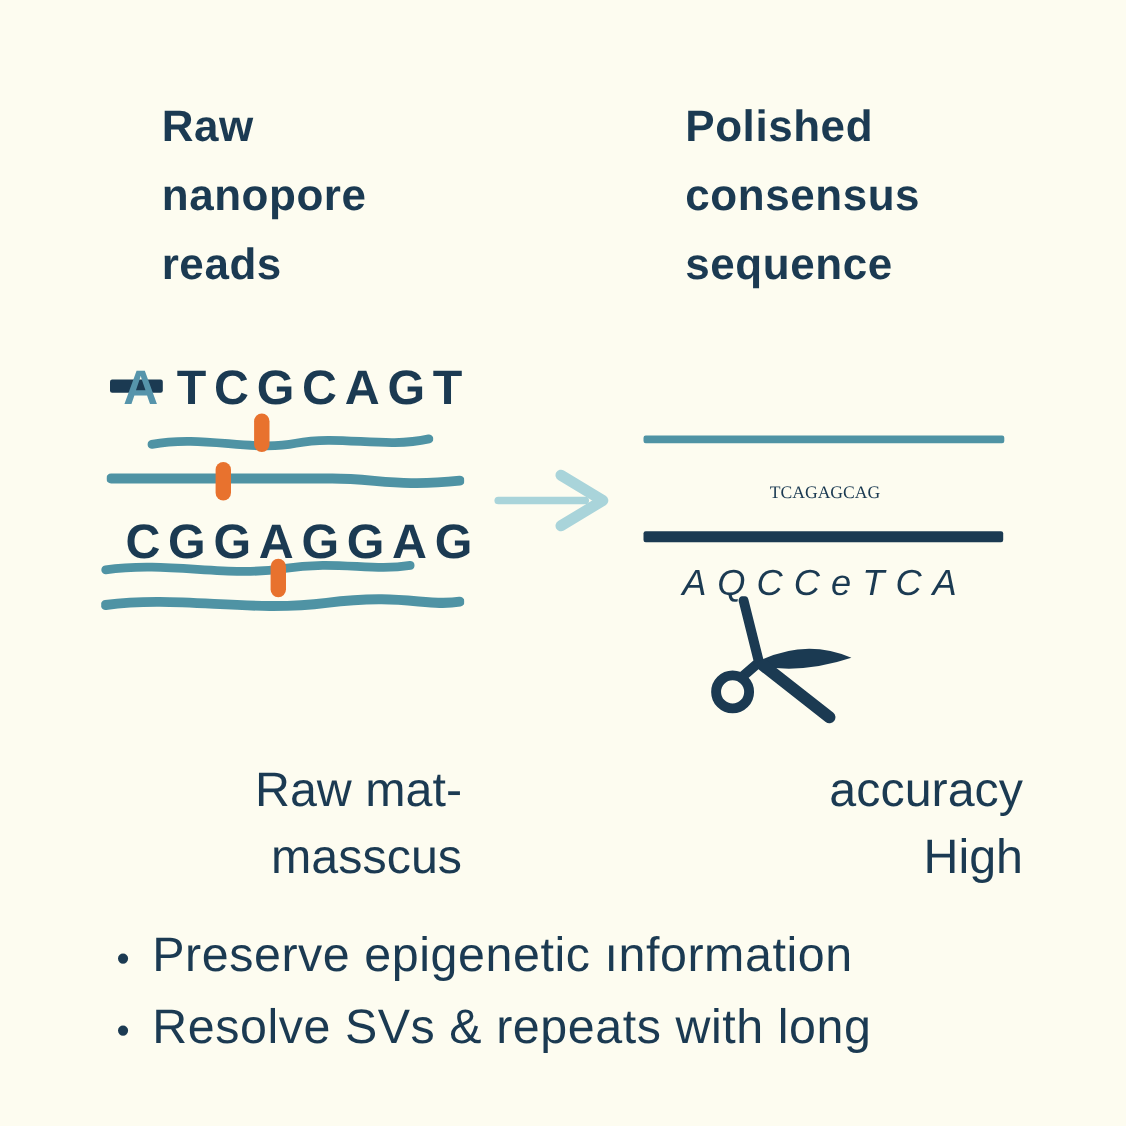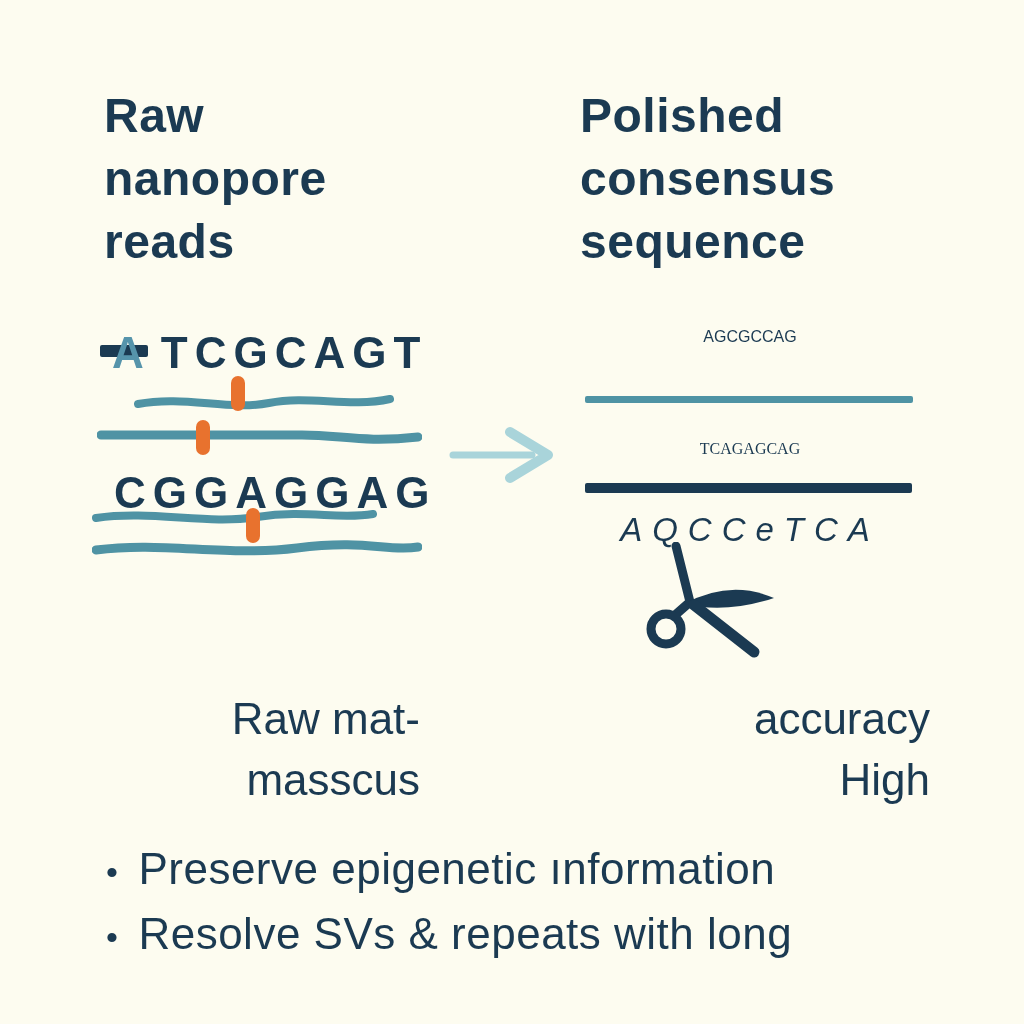--- a/index.html
+++ b/index.html
@@ -6,22 +6,23 @@
   #canvas{
     position:relative;
     width:1024px;height:1024px;
     background:var(--background);
     font-family:"Liberation Sans", sans-serif;
     color:var(--ink);
     overflow:hidden;
   }
   .title{
     position:absolute;top:84px;
-    font-size:48px;line-height:63px;font-weight:700;
+    font-size:40px;line-height:63px;font-weight:700;
     letter-spacing:0.5px;
+    margin-left:43px;
   }
   .title.left{left:104px;text-align:left;}
   .title.right{left:580px;width:360px;}
   .seq{
     position:absolute;
     font-weight:700;font-size:44px;line-height:50px;
     letter-spacing:7px;white-space:nowrap;
   }
   .seq .hl{color:var(--teal-letter);margin-right:10px;}
   .dash{
@@ -93,21 +94,20 @@
   <svg class="wave" style="left:92px;top:536px;" width="330" height="26" viewBox="0 0 330 26">
     <path d="M4 14 C 70 5, 135 21, 205 12 S 295 16, 326 11" stroke-width="9"></path>
   </svg>
 
 
   <svg style="position:absolute;left:448px;top:422px;" width="115" height="66" viewBox="0 0 115 66">
     <line x1="5" y1="33" x2="84" y2="33" stroke="var(--arrow)" stroke-width="7" stroke-linecap="round"></line>
     <polyline points="62,10 100,33 62,56" fill="none" stroke="var(--arrow)" stroke-width="10" stroke-linecap="round" stroke-linejoin="round"></polyline>
   </svg>
 
-  <div class="rightcol seqc" style="top:328px;">AGCGCCAG</div>
   <div class="bar teal" style="left:585px;top:396px;width:328px;height:7px;"></div>
   <div class="rightcol seqc" style="top:440px;font-family:Liberation Serif, serif;">TCAGAGCAG</div>
   <div class="bar navy" style="left:585px;top:483px;width:327px;height:10px;"></div>
   <div class="rightcol seqc row3" style="top:511px;">AQCCeTCA</div>
 
   <svg style="position:absolute;left:612px;top:542px;" width="180" height="130" viewBox="0 0 180 130">
     <polyline points="64,4 78,60 62,74" fill="none" stroke="var(--ink)" stroke-width="9" stroke-linecap="round" stroke-linejoin="round"></polyline>
     <circle cx="54" cy="87" r="15" fill="none" stroke="var(--ink)" stroke-width="9"></circle>
     <path d="M72 62 Q 118 37 162 56 Q 114 72 72 62 Z" fill="var(--ink)"></path>
     <line x1="82" y1="63" x2="142" y2="110" stroke="var(--ink)" stroke-width="11" stroke-linecap="round"></line>

